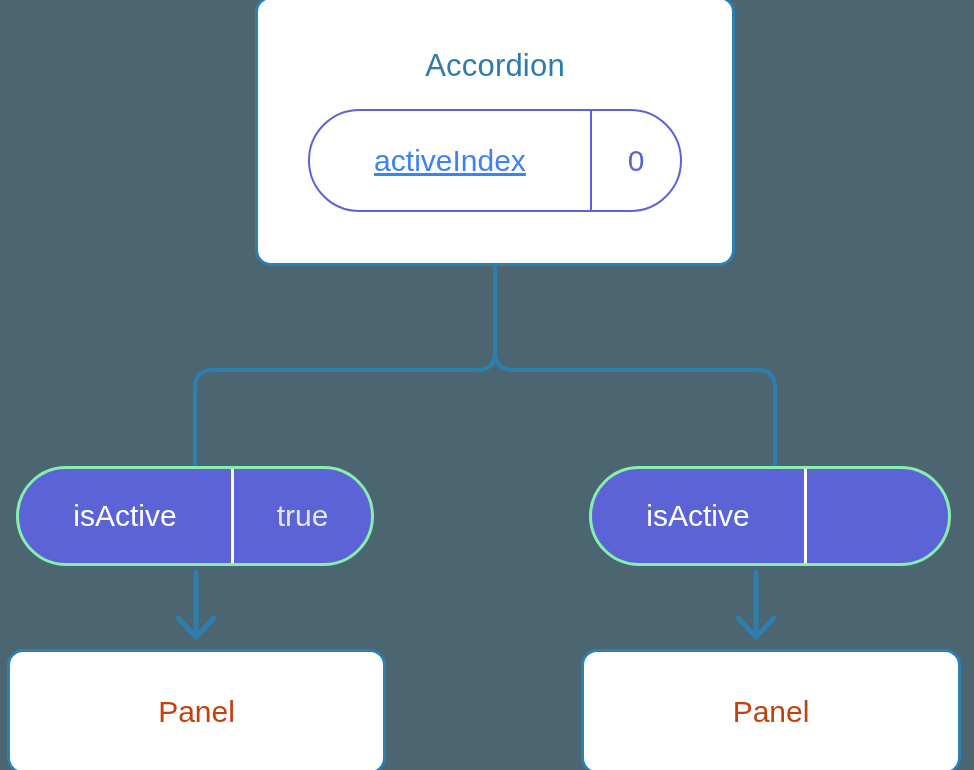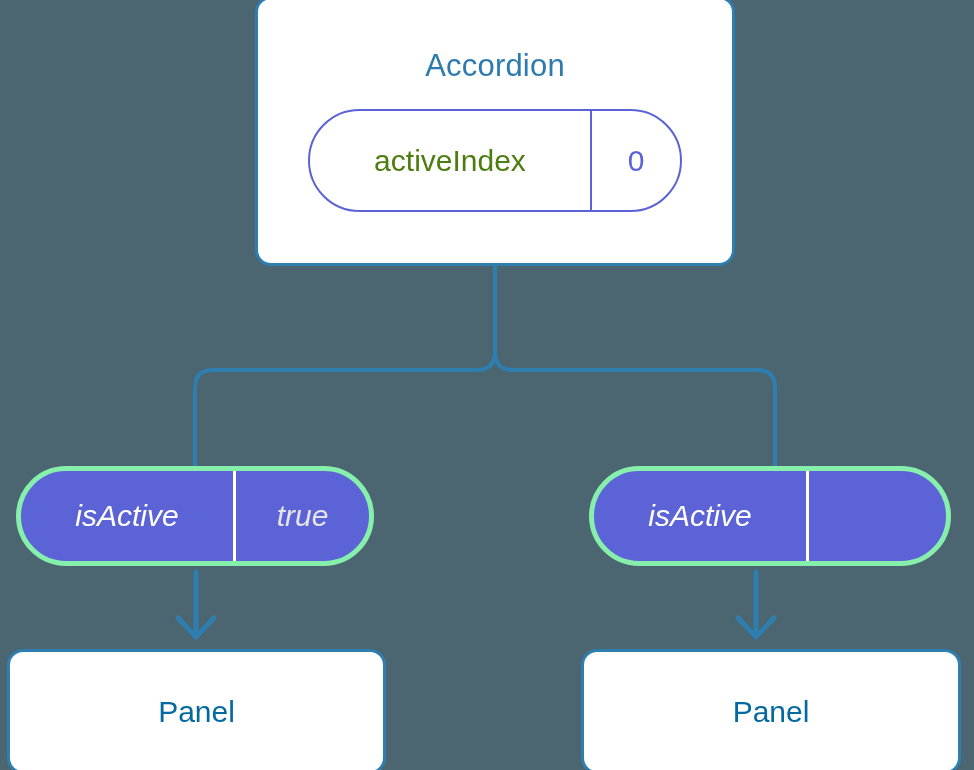--- a/index.html
+++ b/index.html
@@ -76,37 +76,37 @@
   
   .state-pill.outline {
     position: relative;
     width: 374px;
     height: 103px;
     border: 2px solid #5b63d6;
     background: #ffffff;
   }
   .state-pill.outline .pill-key {
     width: 280px;
-    color: #4d7c0f;
+    color: #3b82f6;
     font-size: 30px;
     border-right: 2px solid #5b63d6;
+    text-decoration: underline;
   }
   .state-pill.outline .pill-val {
     flex: 1;
     color: #5b63d6;
     font-size: 30px;
   }
 
   
   .state-pill.filled {
     position: absolute;
     height: 100px;
-    border: 5px solid #86efac;
+    border: 3px solid #86efac;
     background: #5b63d6;
-    font-style: italic;
   }
   .state-pill.filled .pill-key {
     color: #ffffff;
     font-size: 30px;
     border-right: 3px solid #ffffff;
   }
   .state-pill.filled .pill-val {
     flex: 1;
     color: #e5e5e5;
     font-size: 30px;
@@ -122,21 +122,21 @@
     box-sizing: border-box;
     background: #ffffff;
     border: 3px solid #2e7eb0;
     border-radius: 16px;
     display: flex;
     align-items: center;
     justify-content: center;
     height: 125px;
   }
   .panel-title {
-    color: #0369a1;
+    color: #c2410c;
     font-size: 30px;
     line-height: 1;
     white-space: nowrap;
   }
   #panel-card-left  { left: 7px;   top: 649px; width: 379px; }
   #panel-card-right { left: 581px; top: 649px; width: 380px; }
 </style>
 </head>
 <body>
 

